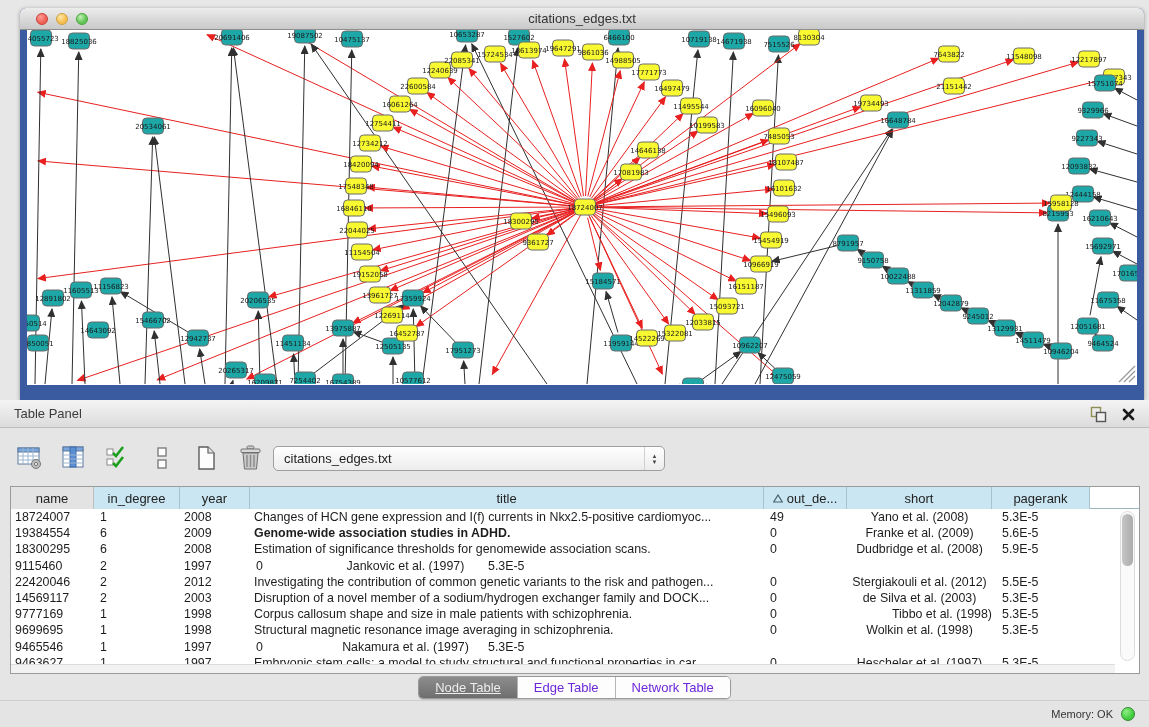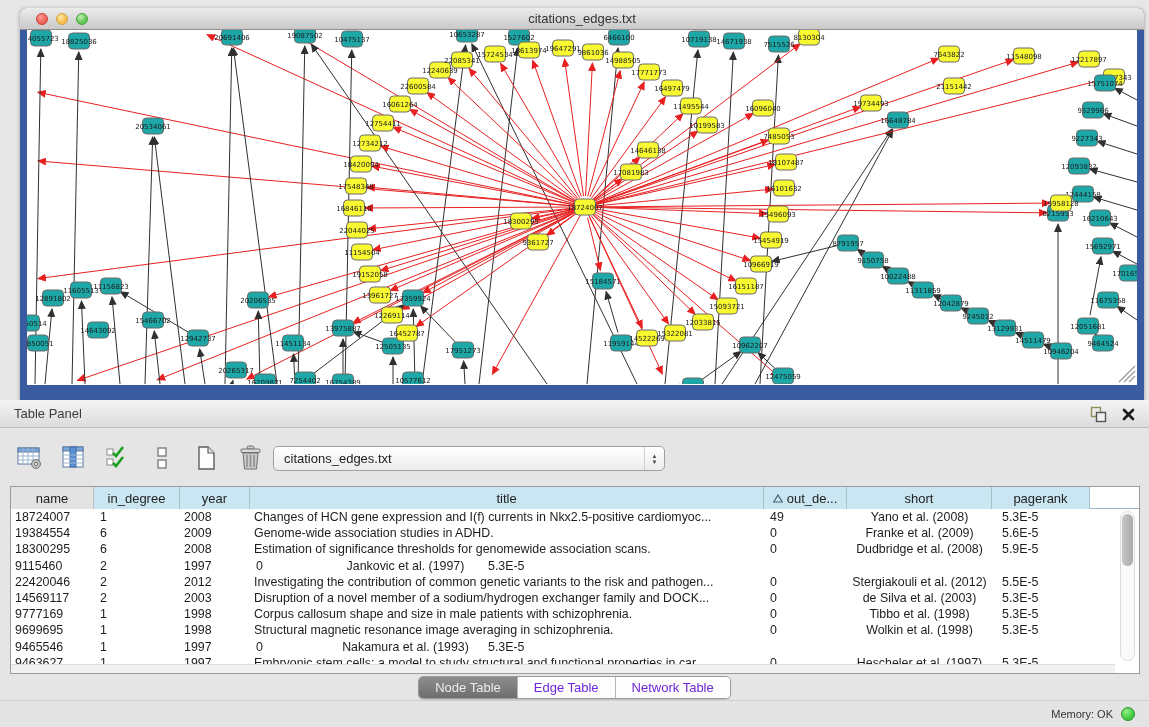--- a/index.html
+++ b/index.html
@@ -66,21 +66,21 @@
     background:linear-gradient(90deg,#c6c6c6,#ababab); border-radius:6px; }
   .hscroll { position:absolute; left:0; right:24px; bottom:0; height:9px;
     background:#f2f2f2; border-top:1px solid #dddddd; }
 
   .tabs { position:absolute; left:0; right:0; top:276px; display:flex; justify-content:center; }
   .tabbar { display:flex; border:1px solid #9a9a9a; border-radius:5px; overflow:hidden;
     background:#fdfdfd; box-shadow:0 1px 1px rgba(0,0,0,.15); }
   .tab { padding:3px 16px; font-size:13px; color:#6d28d9; background:#fdfdfd;
     border-right:1px solid #b5b5b5; }
   .tab:last-child { border-right:none; }
-  .tab.selected { background:linear-gradient(#8d8d8d,#6e6e6e); color:#ededed; }
+  .tab.selected { background:linear-gradient(#8d8d8d,#6e6e6e); color:#ededed;text-decoration:underline; }
 
   .statusbar { position:absolute; left:0; bottom:0; width:100%; height:27px;
     background:#e4e4e4; border-top:1px solid #cfcfcf; }
   .memory { position:absolute; right:36px; top:7px; font-size:11px; color:#333; }
   .mem-dot { position:absolute; right:14px; top:6px; width:14px; height:14px;
     border-radius:50%; background:radial-gradient(circle at 35% 30%, #8fee84,#3fcb3c 65%);
     border:1px solid #2e8b2e; }
 </style>
 </head>
 <body>
@@ -780,21 +780,21 @@
             <div class="g-cell" style="width: 70px; padding-left: 4px; text-align: left;">2008</div>
             <div class="g-cell" style="width: 514px; padding-left: 4px; text-align: left;">Changes of HCN gene expression and I(f) currents in Nkx2.5-positive cardiomyoc...</div>
             <div class="g-cell" style="width: 83px; padding-left: 6px; text-align: left;">49</div>
             <div class="g-cell" style="width: 145px; padding-left: 0px; text-align: center;">Yano et al. (2008)</div>
             <div class="g-cell" style="width: 98px; padding-left: 10px; text-align: left;">5.3E-5</div>
           </div>
           <div class="grid-row">
             <div class="g-cell" style="width: 83px; padding-left: 4px; text-align: left;">19384554</div>
             <div class="g-cell" style="width: 86px; padding-left: 6px; text-align: left;">6</div>
             <div class="g-cell" style="width: 70px; padding-left: 4px; text-align: left;">2009</div>
-            <div class="g-cell" style="width: 514px; padding-left: 4px; text-align: left;">Genome-wide association studies in ADHD.</div>
+            <div class="g-cell" style="width: 514px; padding-left: 4px; text-align: left; font-weight: bold;">Genome-wide association studies in ADHD.</div>
             <div class="g-cell" style="width: 83px; padding-left: 6px; text-align: left;">0</div>
             <div class="g-cell" style="width: 145px; padding-left: 0px; text-align: center;">Franke et al. (2009)</div>
             <div class="g-cell" style="width: 98px; padding-left: 10px; text-align: left;">5.6E-5</div>
           </div>
           <div class="grid-row">
             <div class="g-cell" style="width: 83px; padding-left: 4px; text-align: left;">18300295</div>
             <div class="g-cell" style="width: 86px; padding-left: 6px; text-align: left;">6</div>
             <div class="g-cell" style="width: 70px; padding-left: 4px; text-align: left;">2008</div>
             <div class="g-cell" style="width: 514px; padding-left: 4px; text-align: left;">Estimation of significance thresholds for genomewide association scans.</div>
             <div class="g-cell" style="width: 83px; padding-left: 6px; text-align: left;">0</div>
@@ -826,38 +826,38 @@
             <div class="g-cell" style="width: 83px; padding-left: 6px; text-align: left;">0</div>
             <div class="g-cell" style="width: 145px; padding-left: 0px; text-align: center;">de Silva et al. (2003)</div>
             <div class="g-cell" style="width: 98px; padding-left: 10px; text-align: left;">5.3E-5</div>
           </div>
           <div class="grid-row">
             <div class="g-cell" style="width: 83px; padding-left: 4px; text-align: left;">9777169</div>
             <div class="g-cell" style="width: 86px; padding-left: 6px; text-align: left;">1</div>
             <div class="g-cell" style="width: 70px; padding-left: 4px; text-align: left;">1998</div>
             <div class="g-cell" style="width: 514px; padding-left: 4px; text-align: left;">Corpus callosum shape and size in male patients with schizophrenia.</div>
             <div class="g-cell" style="width: 83px; padding-left: 6px; text-align: left;">0</div>
-            <div class="g-cell" style="width: 145px; padding-left: 0px; text-align: center;">Tibbo et al. (1998)</div>
+            <div class="g-cell" style="width: 145px; padding-left: 0px; text-align: right;">Tibbo et al. (1998)</div>
             <div class="g-cell" style="width: 98px; padding-left: 10px; text-align: left;">5.3E-5</div>
           </div>
           <div class="grid-row">
             <div class="g-cell" style="width: 83px; padding-left: 4px; text-align: left;">9699695</div>
             <div class="g-cell" style="width: 86px; padding-left: 6px; text-align: left;">1</div>
             <div class="g-cell" style="width: 70px; padding-left: 4px; text-align: left;">1998</div>
             <div class="g-cell" style="width: 514px; padding-left: 4px; text-align: left;">Structural magnetic resonance image averaging in schizophrenia.</div>
             <div class="g-cell" style="width: 83px; padding-left: 6px; text-align: left;">0</div>
             <div class="g-cell" style="width: 145px; padding-left: 0px; text-align: center;">Wolkin et al. (1998)</div>
             <div class="g-cell" style="width: 98px; padding-left: 10px; text-align: left;">5.3E-5</div>
           </div>
           <div class="grid-row">
             <div class="g-cell" style="width: 83px; padding-left: 4px; text-align: left;">9465546</div>
             <div class="g-cell" style="width: 86px; padding-left: 6px; text-align: left;">1</div>
             <div class="g-cell" style="width: 70px; padding-left: 4px; text-align: left;">1997</div>
             <div class="g-cell" style="width: 83px; padding-left: 6px; text-align: left;">0</div>
-            <div class="g-cell" style="width: 145px; padding-left: 0px; text-align: center;">Nakamura et al. (1993)</div>
+            <div class="g-cell" style="width: 145px; padding-left: 0px; text-align: center;">Nakamura et al. (1997)</div>
             <div class="g-cell" style="width: 98px; padding-left: 10px; text-align: left;">5.3E-5</div>
           </div>
           <div class="grid-row">
             <div class="g-cell" style="width: 83px; padding-left: 4px; text-align: left;">9463627</div>
             <div class="g-cell" style="width: 86px; padding-left: 6px; text-align: left;">1</div>
             <div class="g-cell" style="width: 70px; padding-left: 4px; text-align: left;">1997</div>
             <div class="g-cell" style="width: 514px; padding-left: 4px; text-align: left;">Embryonic stem cells: a model to study structural and functional properties in car...</div>
             <div class="g-cell" style="width: 83px; padding-left: 6px; text-align: left;">0</div>
             <div class="g-cell" style="width: 145px; padding-left: 0px; text-align: center;">Hescheler et al. (1997)</div>
             <div class="g-cell" style="width: 98px; padding-left: 10px; text-align: left;">5.3E-5</div>

